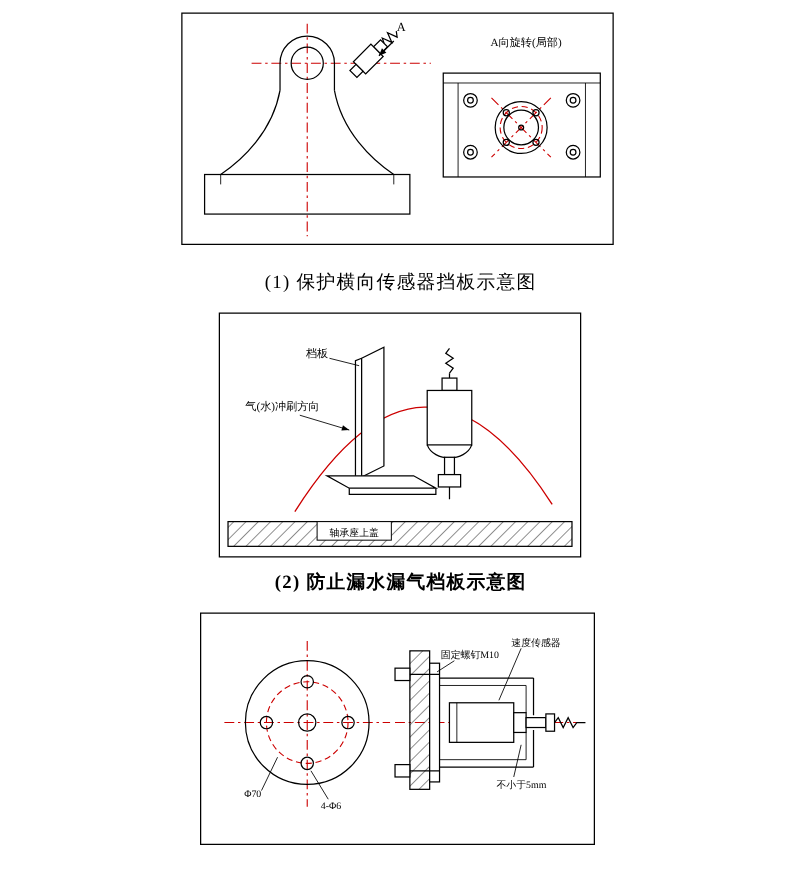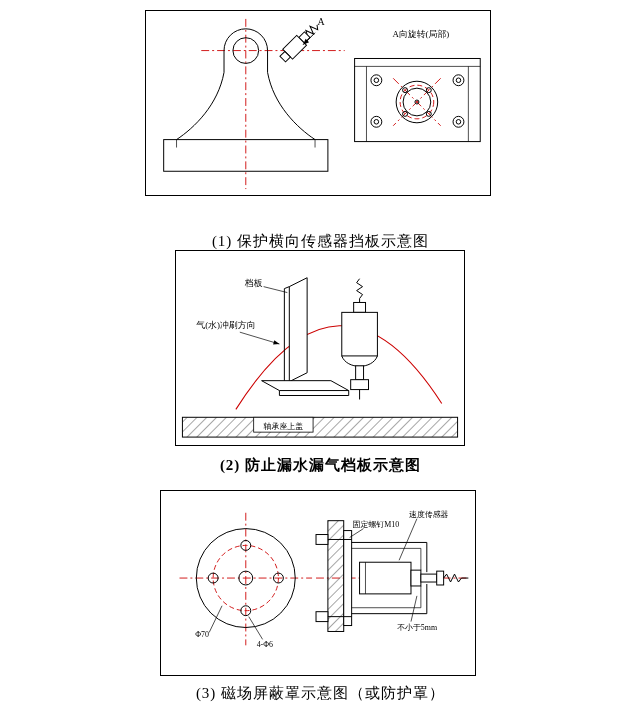--- a/index.html
+++ b/index.html
@@ -79,21 +79,21 @@
           <circle class="k" cx="273" cy="92" r="14"></circle>
           <circle class="k" cx="261" cy="80" r="2.5"></circle>
           <circle class="k" cx="285" cy="80" r="2.5"></circle>
           <circle class="k" cx="261" cy="104" r="2.5"></circle>
           <circle class="k" cx="285" cy="104" r="2.5"></circle>
           <circle class="k" cx="273" cy="92" r="2"></circle>
         </g>
       </g>
     </svg>
   </figure>
-  <div class="caption" style="top:232px;">(1) 保护横向传感器挡板示意图</div>
+  <div class="caption" style="top:216px;">(1) 保护横向传感器挡板示意图</div>
 
   <figure class="fig" style="left:175px; top:250px; width:290px; height:196px;">
     <svg viewBox="0 0 290 196">
       <defs>
         <pattern id="h2" width="7" height="7" patternUnits="userSpaceOnUse" patternTransform="rotate(45)">
           <line x1="0" y1="0" x2="0" y2="7" stroke="#000" stroke-width="0.7"></line>
         </pattern>
       </defs>
 
       <path class="ra" d="M60,160 Q165,-6 268,154"></path>
@@ -193,15 +193,14 @@
 
         <text class="t" x="193" y="36" font-size="8">固定螺钉M10</text>
         <line class="thin" x1="204" y1="38" x2="190" y2="47"></line>
         <text class="t" x="250" y="26" font-size="8">速度传感器</text>
         <line class="thin" x1="258" y1="28" x2="240" y2="70"></line>
         <text class="t" x="238" y="141" font-size="8">不小于5mm</text>
         <line class="thin" x1="252" y1="132" x2="258" y2="106"></line>
       </g>
     </svg>
   </figure>
-  <div class="caption" style="top:684px;">(3) 磁场屏蔽罩示意图（或防护罩）</div>
 
 </div>
 
 </body></html>

